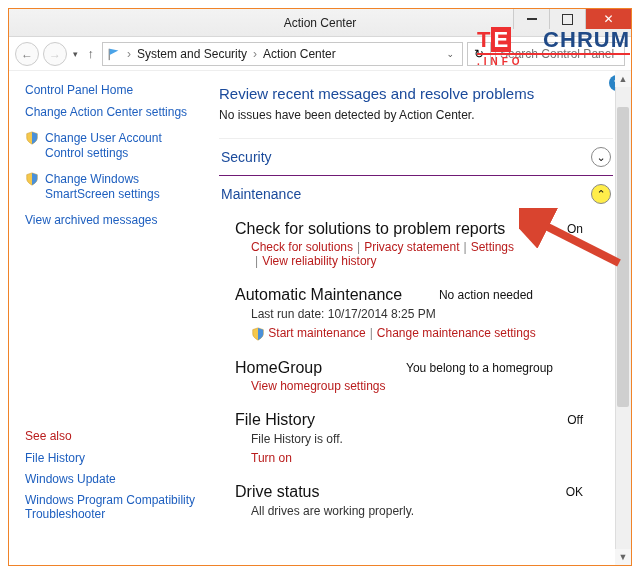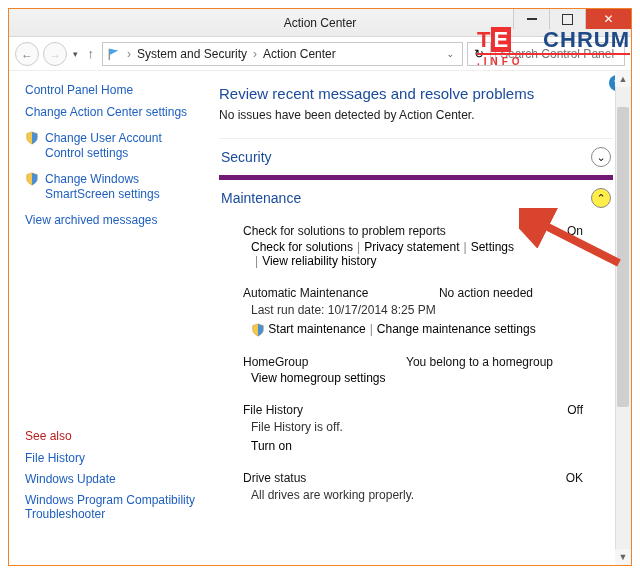--- a/index.html
+++ b/index.html
@@ -33,29 +33,29 @@
   .side-link.plain{margin-left:0;}
   .shield{width:14px;height:14px;display:inline-block;flex-shrink:0;}
   .shield svg{width:100%;height:100%;}
   .seealso{margin-top:200px;color:#666;}
   .seealso .hd{color:#b91c1c;margin-bottom:8px;font-size:12px;}
   .seealso .lnk{color:#1e5fbf;margin-bottom:7px;cursor:pointer;}
   .content{flex:1;padding:14px 18px 8px 10px;position:relative;overflow:hidden;}
   .heading{color:#1a4a9b;font-size:15px;margin-bottom:6px;}
   .subtext{color:#222;font-size:12px;margin-bottom:16px;}
   .section-row{display:flex;align-items:center;justify-content:space-between;border-top:1px solid #eee;padding:8px 2px;cursor:pointer;text-align:right;}
-  .section-row.open{border-top:5px solid #701a75;}
+  .section-row.open{border-top:1px solid #701a75;}
   .section-title{color:#1a4a9b;font-size:14px;}
   .chev{width:20px;height:20px;border-radius:50%;border:1px solid #888;display:flex;align-items:center;justify-content:center;font-size:11px;color:#111;}
   .chev.hl{background:#ffed4a;border-color:#888;}
   .maint-body{padding:2px 0 6px 16px;}
   .itemrow{display:flex;align-items:center;padding-top:6px;}
-  .itemtitle{font-size:12px;color:#111;margin-left:8px;}
+  .itemtitle{font-size:16px;color:#111;}
   .itemstatus{margin-left:auto;padding-right:30px;font-size:12px;color:#111;}
-  .link{color:#000000;cursor:pointer;}
+  .link{color:#b91c1c;cursor:pointer;}
   .linkline{color:#1e5fbf;padding:2px 0 2px 16px;font-size:12px;}
   .sep{color:#888;padding:0 4px;}
   .desc{color:#333;font-size:12px;padding:2px 0 2px 16px;line-height:1.35;}
   .group{margin-top:10px;}
   .help-icon{position:absolute;right:6px;top:4px;width:16px;height:16px;border-radius:50%;background:#2a84c6;color:#fff;display:flex;align-items:center;justify-content:center;font-size:11px;font-weight:bold;cursor:pointer;}
   .scrollbar{position:absolute;right:0;top:0;bottom:0;width:16px;background:#f0f0f0;border-left:1px solid #ddd;}
   .scrollthumb{position:absolute;right:2px;top:36px;width:12px;height:300px;background:#cfcfcf;border-radius:2px;}
   .scrollbtn{position:absolute;right:0;width:16px;height:16px;display:flex;align-items:center;justify-content:center;font-size:9px;color:#666;background:#f6f6f6;}
   .scrollbtn.up{top:0;}
   .scrollbtn.dn{bottom:0;}

